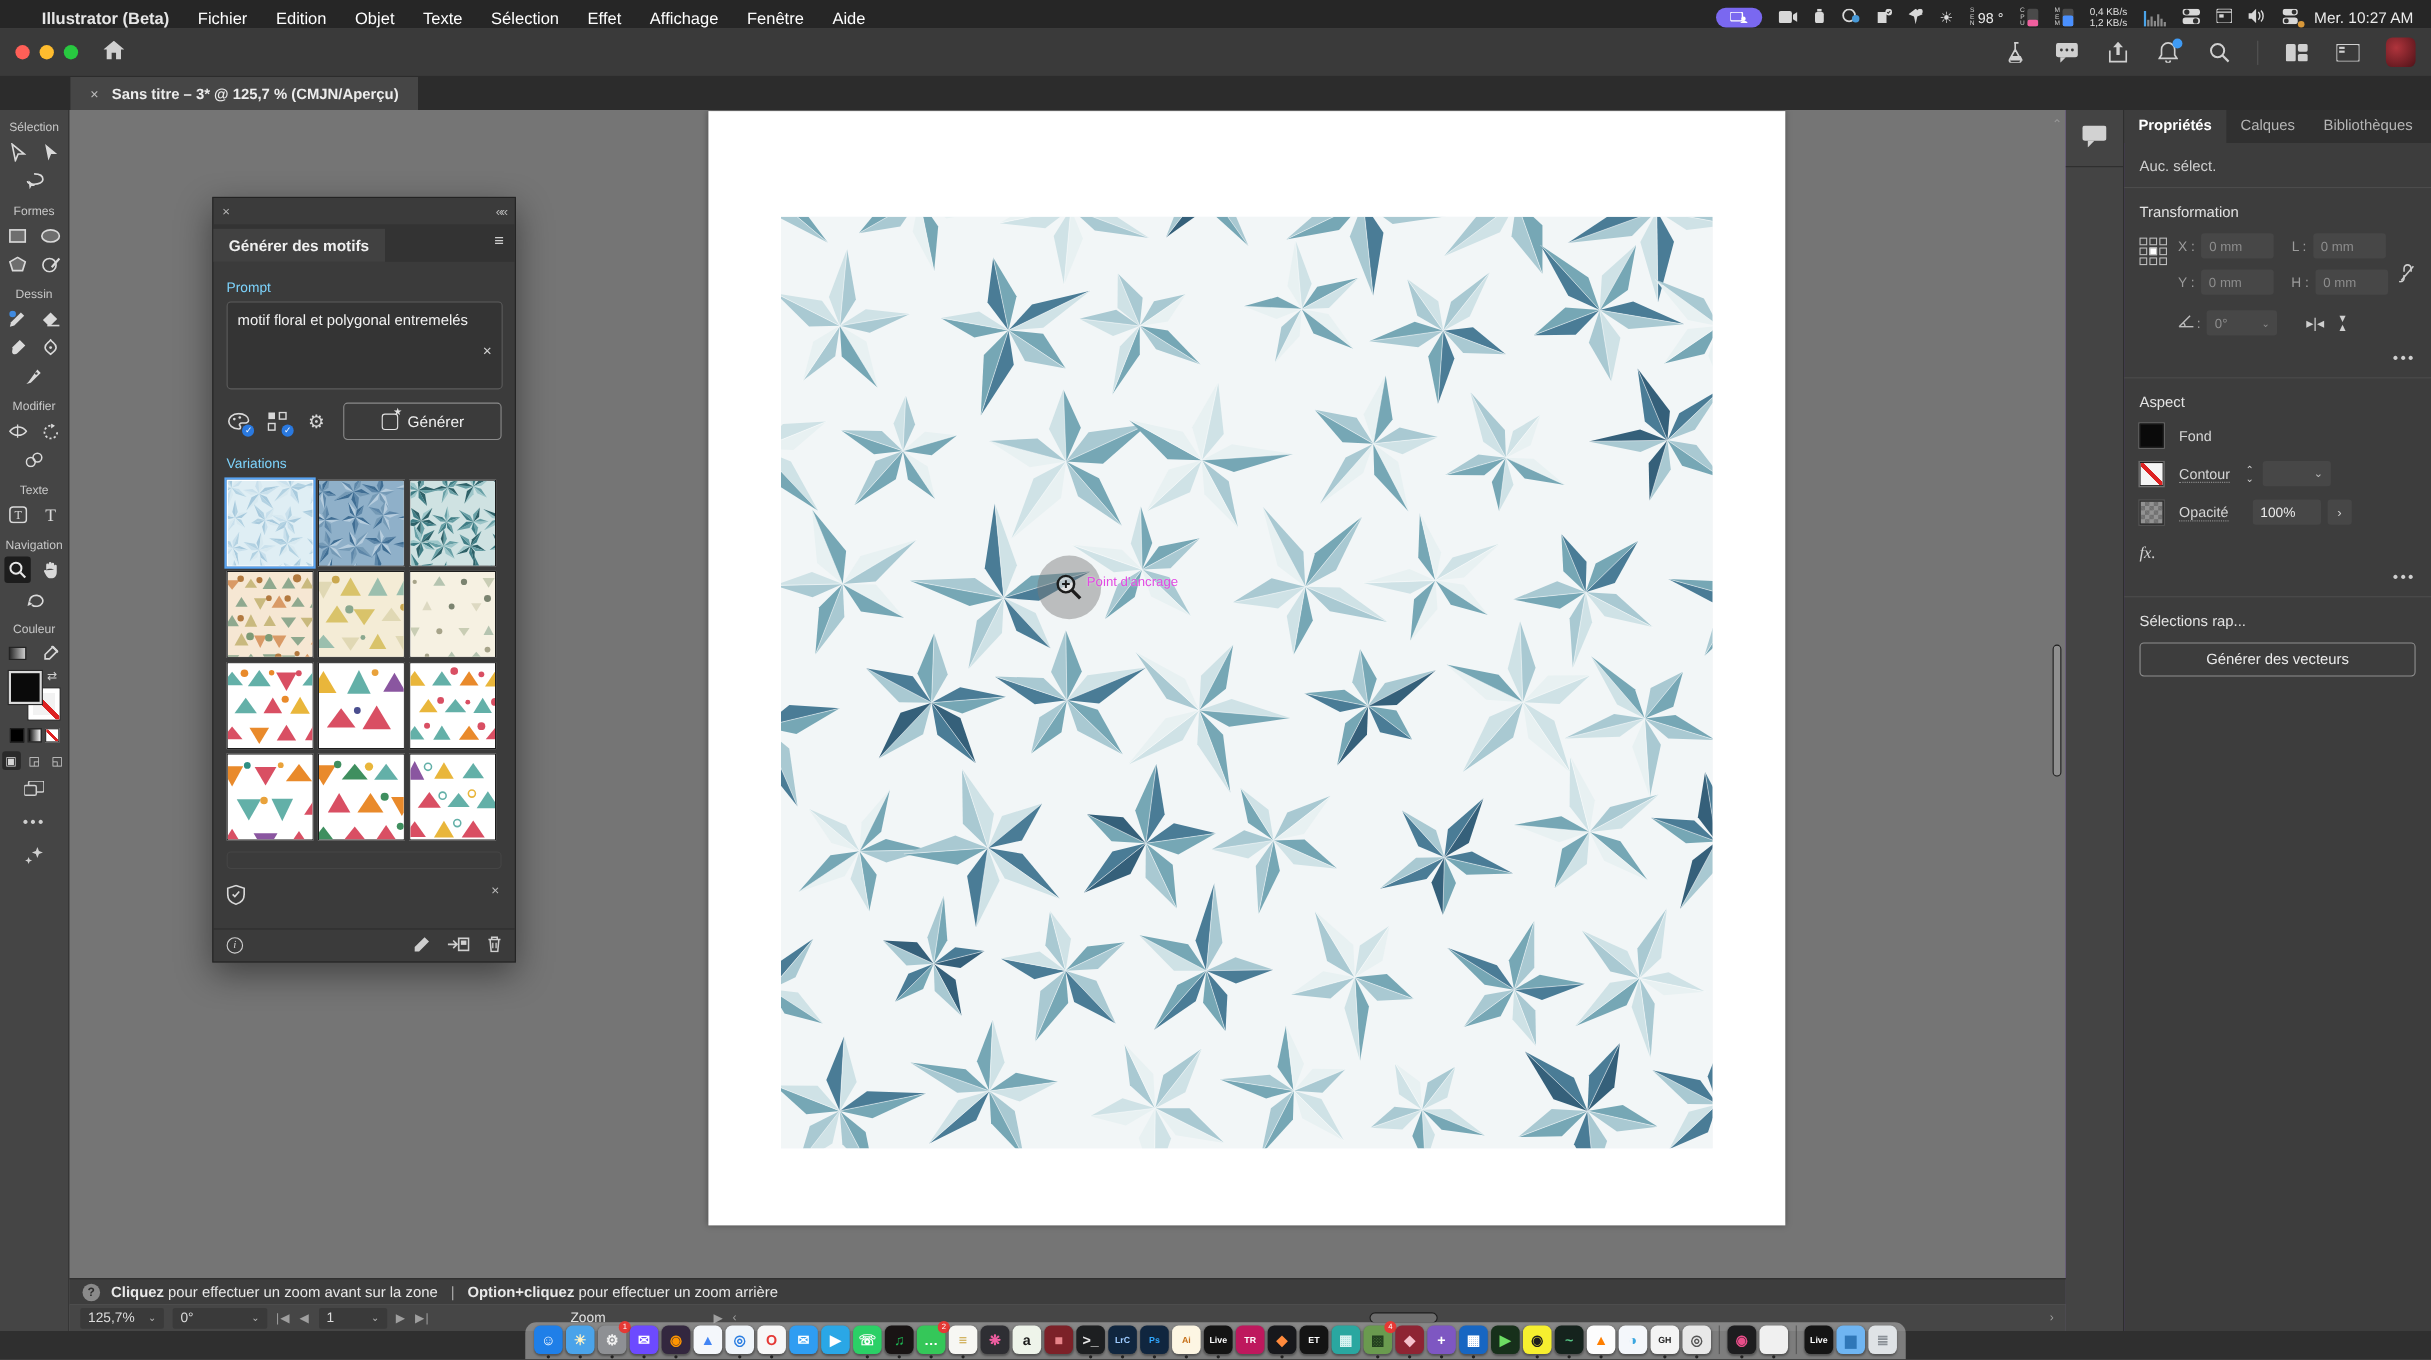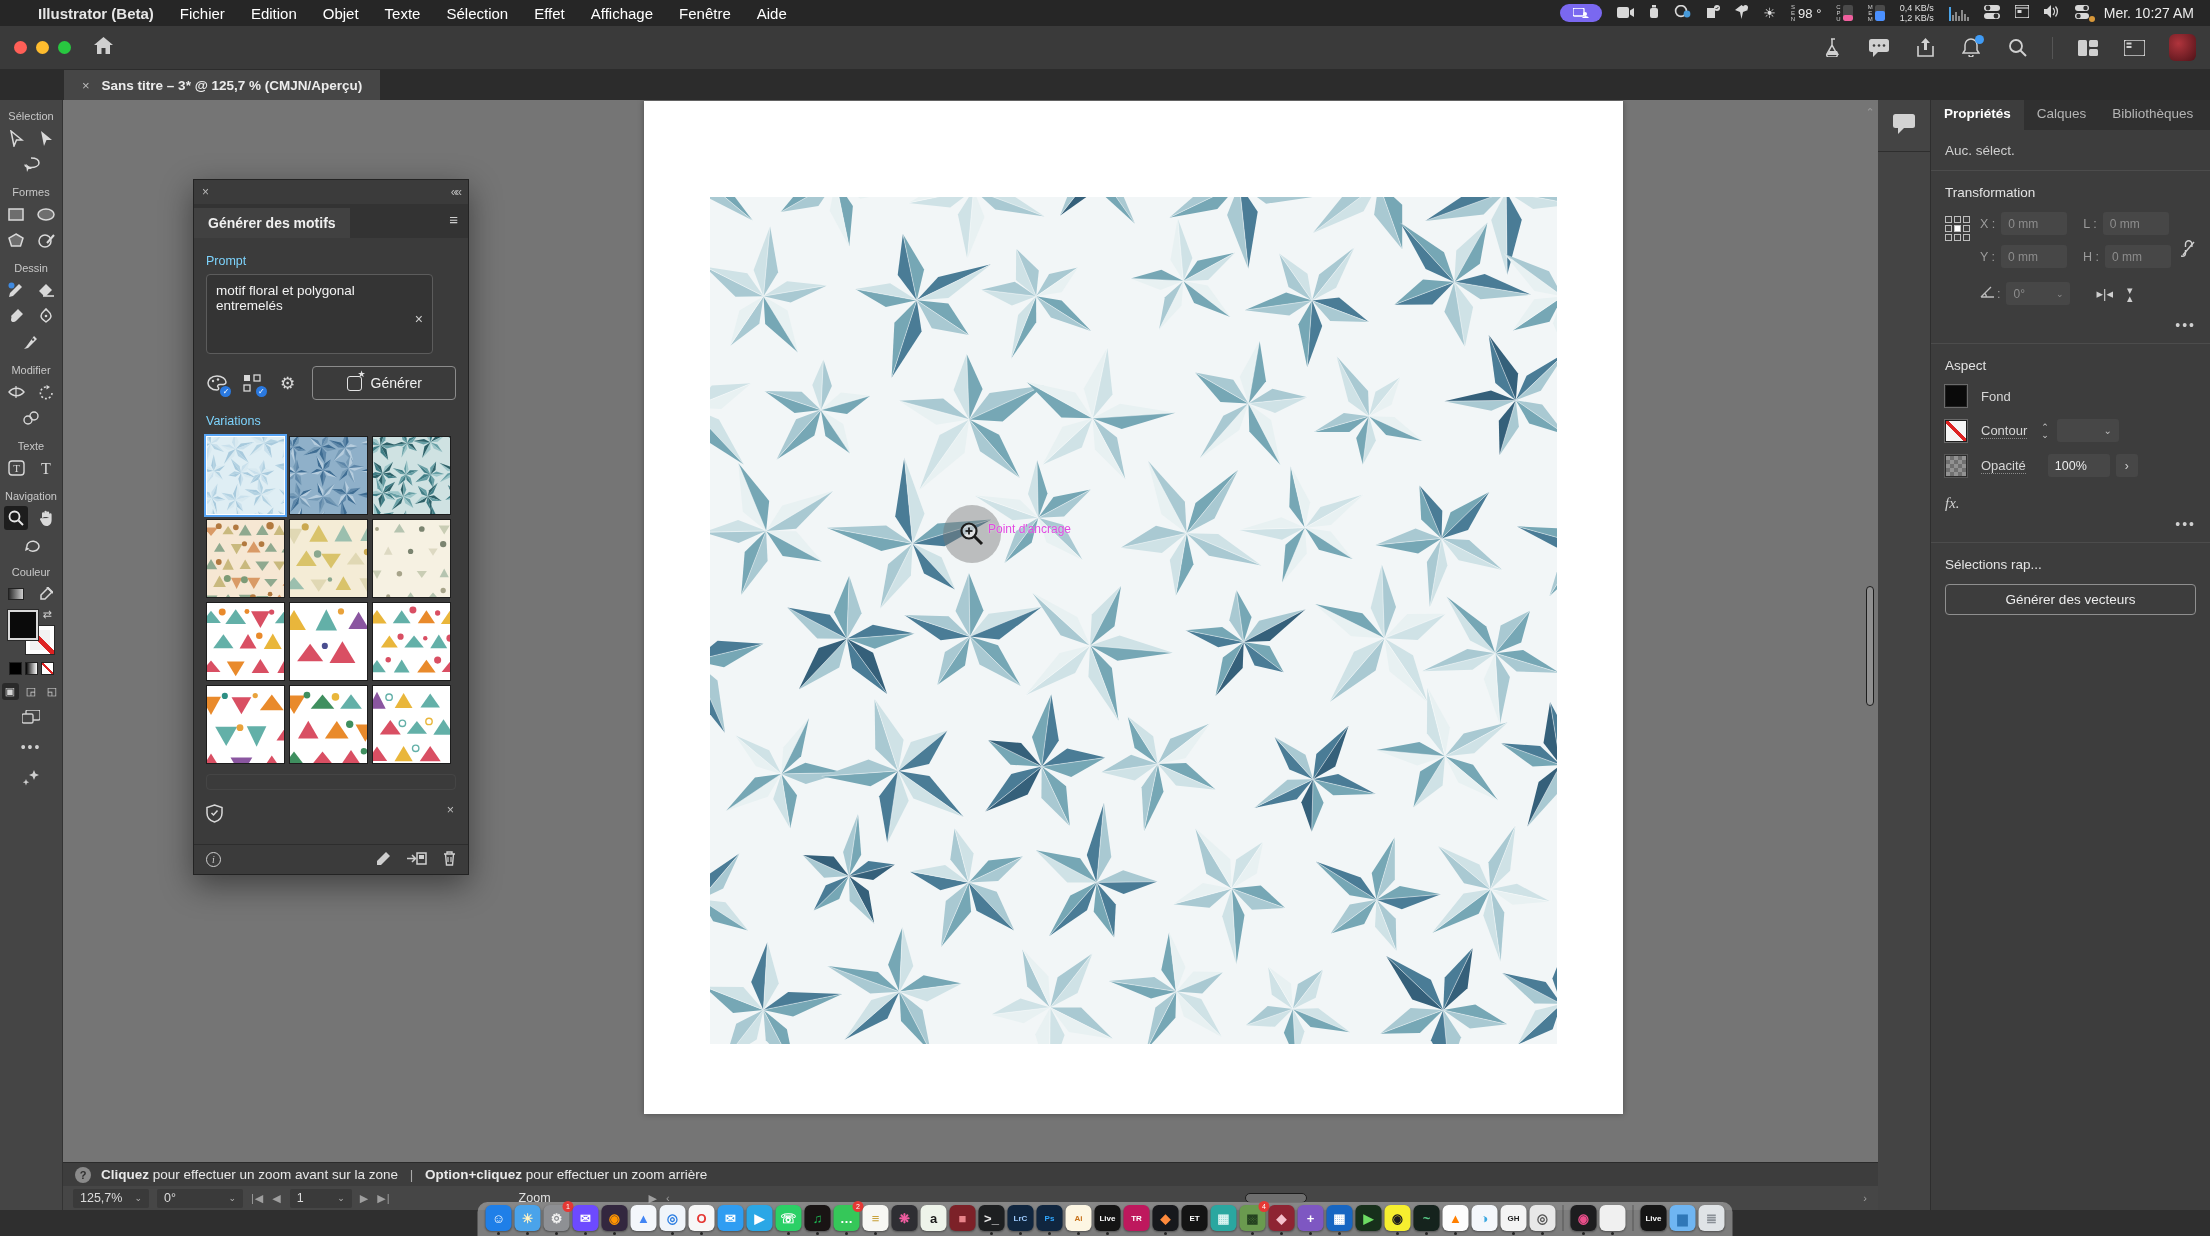--- a/index.html
+++ b/index.html
@@ -6,21 +6,21 @@
   html,body { background:#1e1e1e; }
   .page {
     position: relative; width: 2210px; height: 1236px;
     background: #747474; overflow: hidden;
     font-family: "Liberation Sans", sans-serif; color: #e6e6e6;
     font-size: 14px;
   }
 
   
   .menubar { position:absolute; left:0; top:0; width:2210px; height:26px;
-    background:#262626; display:flex; align-items:center; padding:0 16px; gap:0; z-index:50;}
+    background:#262626; display:flex; align-items:flex-end; padding:0 16px; gap:0; z-index:50;}
   .menubar .apple { font-size:15px; margin-right:22px; color:#f0f0f0;}
   .menubar .appname { font-weight:bold; font-size:15px; margin-right:26px;}
   .menu-item { font-size:15px; margin-right:26px; color:#ffffff; cursor:default;}
   .mb-status { margin-left:auto; display:flex; align-items:center; gap:15px; font-size:13px; color:#ececec;}
   .pill { width:42px; height:18px; background:#7a68f0; border-radius:9px; display:flex; align-items:center; justify-content:center; font-size:10px;}
   .mb-ico { font-size:14px; opacity:.92; }
   .vlabel { font-size:6px; line-height:6px; letter-spacing:0; text-align:center; color:#cfcfcf; }
   .gauge { width:10px; height:16px; background:#4a4a4a; border-radius:2px; position:relative; overflow:hidden;}
   .gauge .fill { position:absolute; bottom:0; left:0; right:0; border-radius:2px;}
   .net2 { font-size:9px; line-height:10px; text-align:right; color:#e0e0e0;}
@@ -84,21 +84,21 @@
   
   .genpanel { position:absolute; left:193px; top:179px; width:276px; height:696px; background:#3b3b3b;
     border:1px solid #232323; box-shadow:0 10px 30px rgba(0,0,0,.45); z-index:15; }
   .gp-strip { height:24px; display:flex; align-items:center; padding:0 8px; color:#b9b9b9; font-size:12px;}
   .gp-strip .collapse { margin-left:auto; letter-spacing:-2px;}
   .gp-tabrow { height:34px; background:#333; display:flex; align-items:flex-end; position:relative;}
   .gp-tab { background:#414141; height:30px; display:flex; align-items:center; padding:0 14px; font-weight:bold; font-size:14px; color:#f0f0f0;}
   .gp-menu { position:absolute; right:10px; top:7px; color:#cfcfcf; font-size:15px;}
   .gp-body { padding:10px 12px 0 12px;}
   .gp-label { color:#7dd3fc; font-size:12.5px; margin:6px 0 6px;}
-  .promptbox { position:relative; width:227px; height:80px; background:#343434; border:1px solid #5c5c5c; border-radius:4px; padding:8px 9px; font-size:13.5px; color:#f2f2f2;}
+  .promptbox { position:relative; width:251px; height:80px; background:#343434; border:1px solid #5c5c5c; border-radius:4px; padding:8px 9px; font-size:13.5px; color:#f2f2f2;}
   .promptbox .clear { position:absolute; right:9px; bottom:26px; color:#cfcfcf; font-size:14px;}
   .gp-iconrow { display:flex; align-items:center; gap:14px; margin-top:12px;}
   .gp-ic { position:relative; width:22px; height:22px; color:#d8d8d8; font-size:17px; display:flex; align-items:center; justify-content:center;}
   .gp-ic .chk { position:absolute; right:-4px; bottom:-3px; width:11px; height:11px; background:#2a79e0; border-radius:50%; color:#fff; font-size:8px; line-height:11px; text-align:center;}
   .gen-btn { margin-left:auto; width:147px; height:34px; border:1px solid #8b8b8b; border-radius:4px; display:flex; align-items:center; justify-content:center; gap:9px; color:#f0f0f0; font-size:14px;}
   .gen-btn .bx { width:15px; height:15px; border:1.5px solid #e3e3e3; border-radius:3px; position:relative;}
   .gen-btn .bx:after{ content:"★"; position:absolute; right:-5px; top:-8px; font-size:9px; color:#e3e3e3;}
   .variations-grid { display:grid; grid-template-columns:repeat(3, 79px); grid-auto-rows:79px; gap:4px; margin-top:8px;}
   .thumb { position:relative; border:1px solid #1d1d1d; overflow:hidden; background:#fff;}
   .thumb svg { display:block;}

